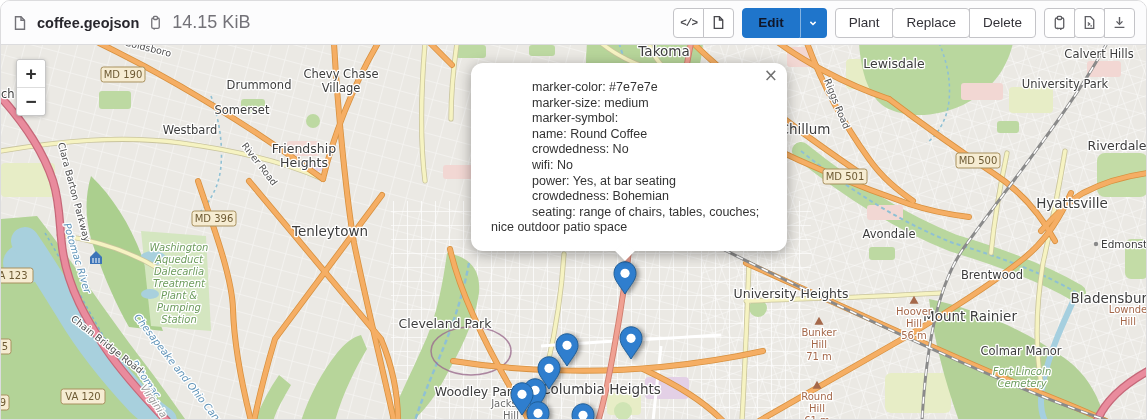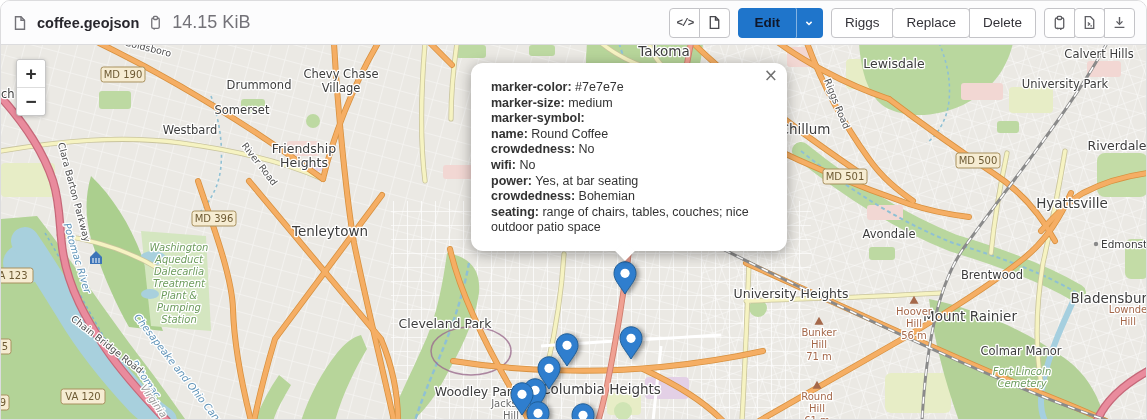--- a/index.html
+++ b/index.html
@@ -47,21 +47,21 @@
   g.rail1 use{stroke:#8a8a8a;stroke-width:3;fill:none;}
   g.rail2 use{stroke:#fff;stroke-width:1.5;fill:none;stroke-dasharray:7 7;}
   
   .zoomctl{position:absolute;left:15px;top:14px;width:28px;background:#fff;border:1px solid rgba(0,0,0,.22);border-radius:4px;box-shadow:0 1px 4px rgba(0,0,0,.2);overflow:hidden;z-index:30;}
   .zbtn{height:27px;display:flex;align-items:center;justify-content:center;font-family:"Liberation Sans",sans-serif;font-weight:bold;font-size:19px;color:#333;cursor:pointer;background:#fff;}
   .zbtn + .zbtn{border-top:1px solid #ddd;}
   
   .popup{position:absolute;left:470px;top:18px;width:316px;background:#fff;border-radius:12px;box-shadow:0 3px 14px rgba(0,0,0,.35);z-index:40;box-sizing:border-box;padding:17px 20px 15px 20px;font-family:"Liberation Sans",sans-serif;font-size:12.5px;color:#333;}
   .popup::after{content:"";position:absolute;bottom:-7px;left:147px;width:14px;height:14px;background:#fff;transform:rotate(45deg);box-shadow:3px 3px 4px rgba(0,0,0,.08);}
   .popup-line{line-height:15.6px;}
-  .popup-line .k{font-weight:bold;}
+  .popup-line .k{font-weight:normal;margin-left:41px;}
   .popup-close{position:absolute;top:4px;right:9px;font-size:17px;color:#717171;cursor:pointer;line-height:1;font-family:"DejaVu Sans",sans-serif;}
   svg text{user-select:none;}
 </style>
 </head>
 <body>
 
 <div class="widget">
 
   <div class="header">
     <div class="file-info">
@@ -99,21 +99,21 @@
         <button class="btn btn-blue btn-edit">Edit</button>
         <button class="btn btn-blue btn-caret">
             <span class="icon">
               <svg width="12" height="12" viewBox="0 0 16 16" fill="none" stroke="#fff" stroke-width="2">
                 <path d="M4.5 6.5 L8 10 L11.5 6.5"></path>
               </svg>
             </span>
           </button>
       </span>
       <span class="grp">
-        <button class="btn">Riggs</button>
+        <button class="btn">Plant</button>
         <button class="btn">Replace</button>
         <button class="btn">Delete</button>
       </span>
       <span class="grp">
         <button class="btn btn-ic">
             <span class="icon">
               <svg width="15" height="15" viewBox="0 0 16 16" fill="none" stroke="#5e5e63" stroke-width="1.4">
                 <rect x="3.5" y="3.2" width="9" height="11" rx="1.5"></rect>
                 <rect x="5.8" y="1.4" width="4.4" height="3.4" rx="1" fill="#fff"></rect>
                 <path d="M5.2 13.8 a3.4 3.4 0 0 0 5.6 0" stroke-dasharray="2 1.6"></path>

